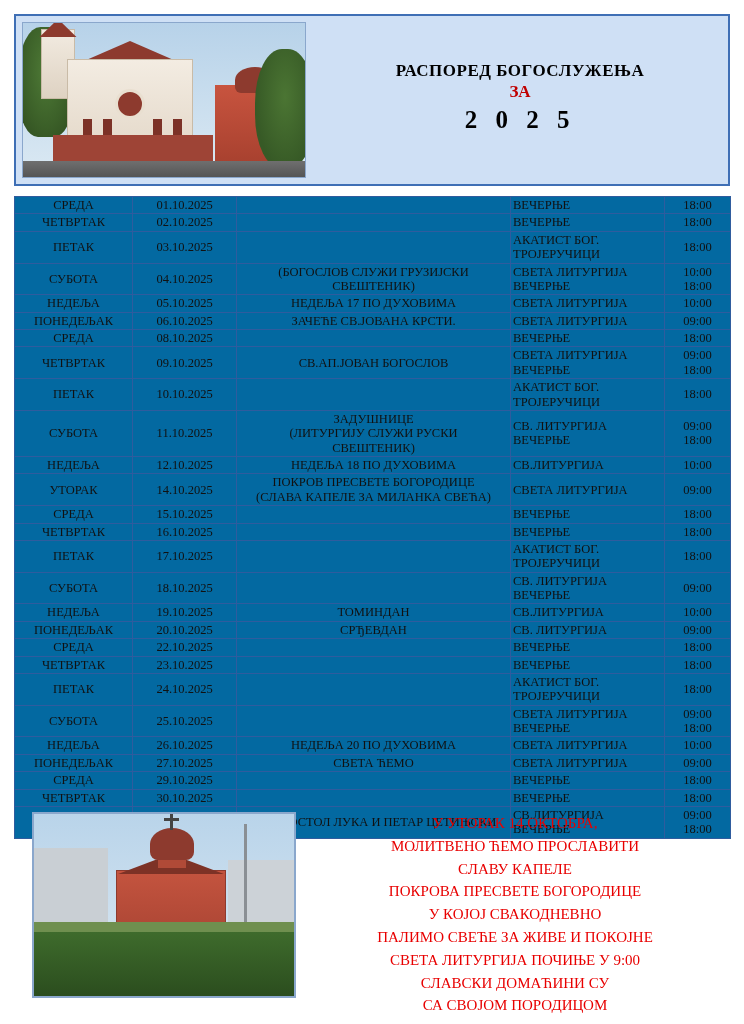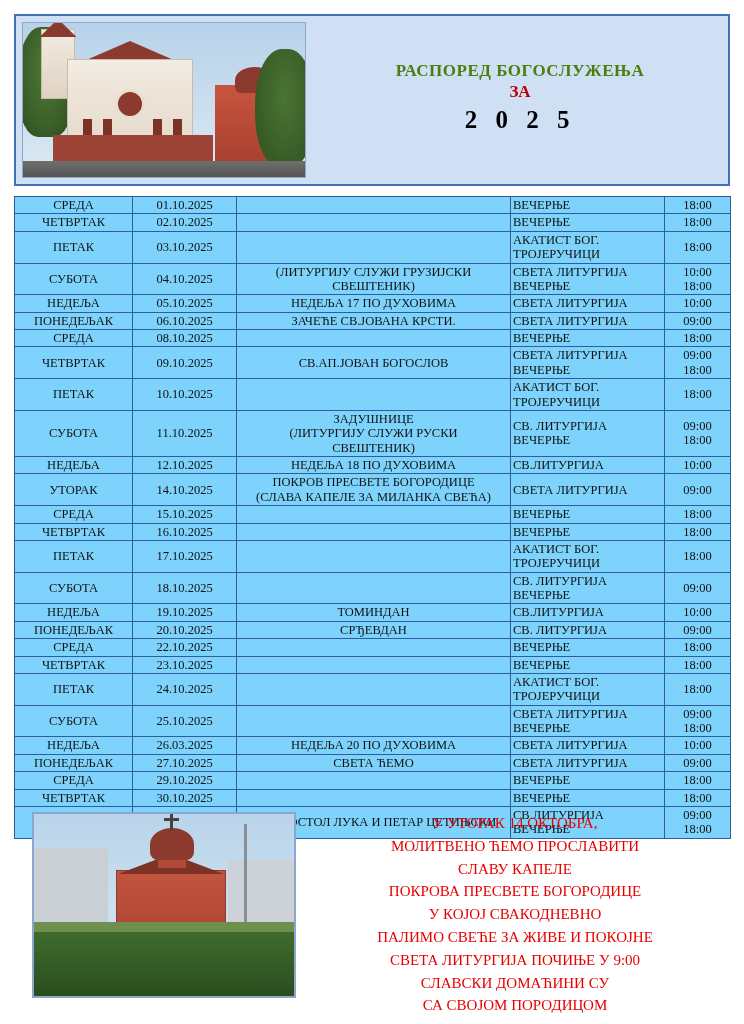--- a/index.html
+++ b/index.html
@@ -74,21 +74,21 @@
   .header-text {
     flex: 1;
     display: flex;
     flex-direction: column;
     align-items: center;
     justify-content: center;
     padding: 4px 8px 10px 8px;
     text-align: center;
   }
   .h-line1 {
-    color: #4d7c0f;
+    color: #000000;
     font-weight: bold;
     font-size: 17px;
     letter-spacing: 0.5px;
     line-height: 1.25;
   }
   .h-line2 {
     color: #c00000;
     font-weight: bold;
     font-size: 17px;
     line-height: 1.35;
@@ -111,21 +111,21 @@
   
   .table-wrap {
     position: absolute;
     left: 14px; top: 196px;
     width: 716px;
   }
   table.sched {
     border-collapse: collapse;
     width: 100%;
     table-layout: fixed;
-    background: #7dd3fc;
+    background: #0369a1;
   }
   table.sched td {
     border: 1px solid #2f5c9e;
     font-size: 12.5px;
     color: #111;
     padding: 1px 2px;
     vertical-align: middle;
     height: 17px;
   }
   col.c-day   { width: 118px; }
@@ -289,21 +289,21 @@
             </td>
           </tr>
           <tr>
             <td class="day">
               <span class="sub">СУБОТА</span>
             </td>
             <td class="date">
               <span class="sub">04.10.2025</span>
             </td>
             <td class="note">
-              <span class="sub">(ЛИТУРГИЈУ СЛУЖИ ГРУЗИЈСКИ</span>
+              <span class="sub">(БОГОСЛОВ СЛУЖИ ГРУЗИЈСКИ</span>
               <span class="sub">СВЕШТЕНИК)</span>
             </td>
             <td class="serv">
               <span class="sub">СВЕТА ЛИТУРГИЈА</span>
               <span class="sub">ВЕЧЕРЊЕ</span>
             </td>
             <td class="time">
               <span class="sub">10:00</span>
               <span class="sub">18:00</span>
             </td>
@@ -625,21 +625,21 @@
             <td class="time">
               <span class="sub">09:00</span>
               <span class="sub">18:00</span>
             </td>
           </tr>
           <tr>
             <td class="day">
               <span class="sub">НЕДЕЉА</span>
             </td>
             <td class="date">
-              <span class="sub">26.03.2025</span>
+              <span class="sub">26.10.2025</span>
             </td>
             <td class="note">
               <span class="sub">НЕДЕЉА 20 ПО ДУХОВИМА</span>
             </td>
             <td class="serv">
               <span class="sub">СВЕТА ЛИТУРГИЈА</span>
             </td>
             <td class="time">
               <span class="sub">10:00</span>
             </td>

